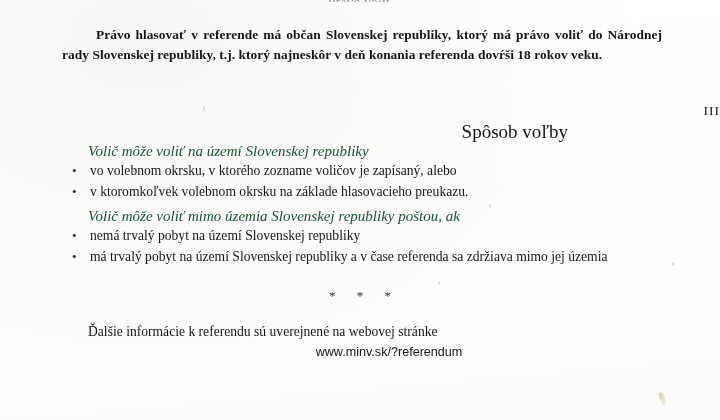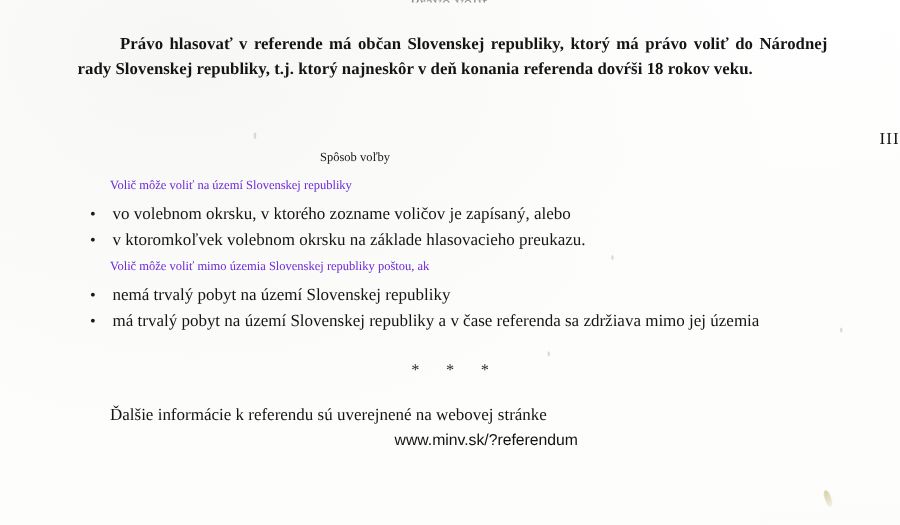--- a/index.html
+++ b/index.html
@@ -74,30 +74,31 @@
     text-align: right;
     font-size: 13.5px;
     letter-spacing: 1px;
     color: #141414;
   }
 
   .section-title {
     position: absolute;
     left: 0; top: 121px;
     width: 568px;
-    text-align: center;
-    font-size: 10px;
+    text-align: right;
+    font-size: 19px;
     color: #141414;
   }
 
   .lead-in {
     position: absolute;
-    font-size: 10px;
-    color: #6d28d9;
-    white-space: nowrap;
+    font-size: 15px;
+    color: #14532d;
+    white-space: nowrap;
+    font-style: italic;
   }
 
   #lead-in-domestic { left: 88px; top: 143px; }
   #lead-in-abroad   { left: 88px; top: 208px; }
 
   .bullet-list {
     position: absolute;
     margin: 0;
     padding: 0;
     list-style: none;

